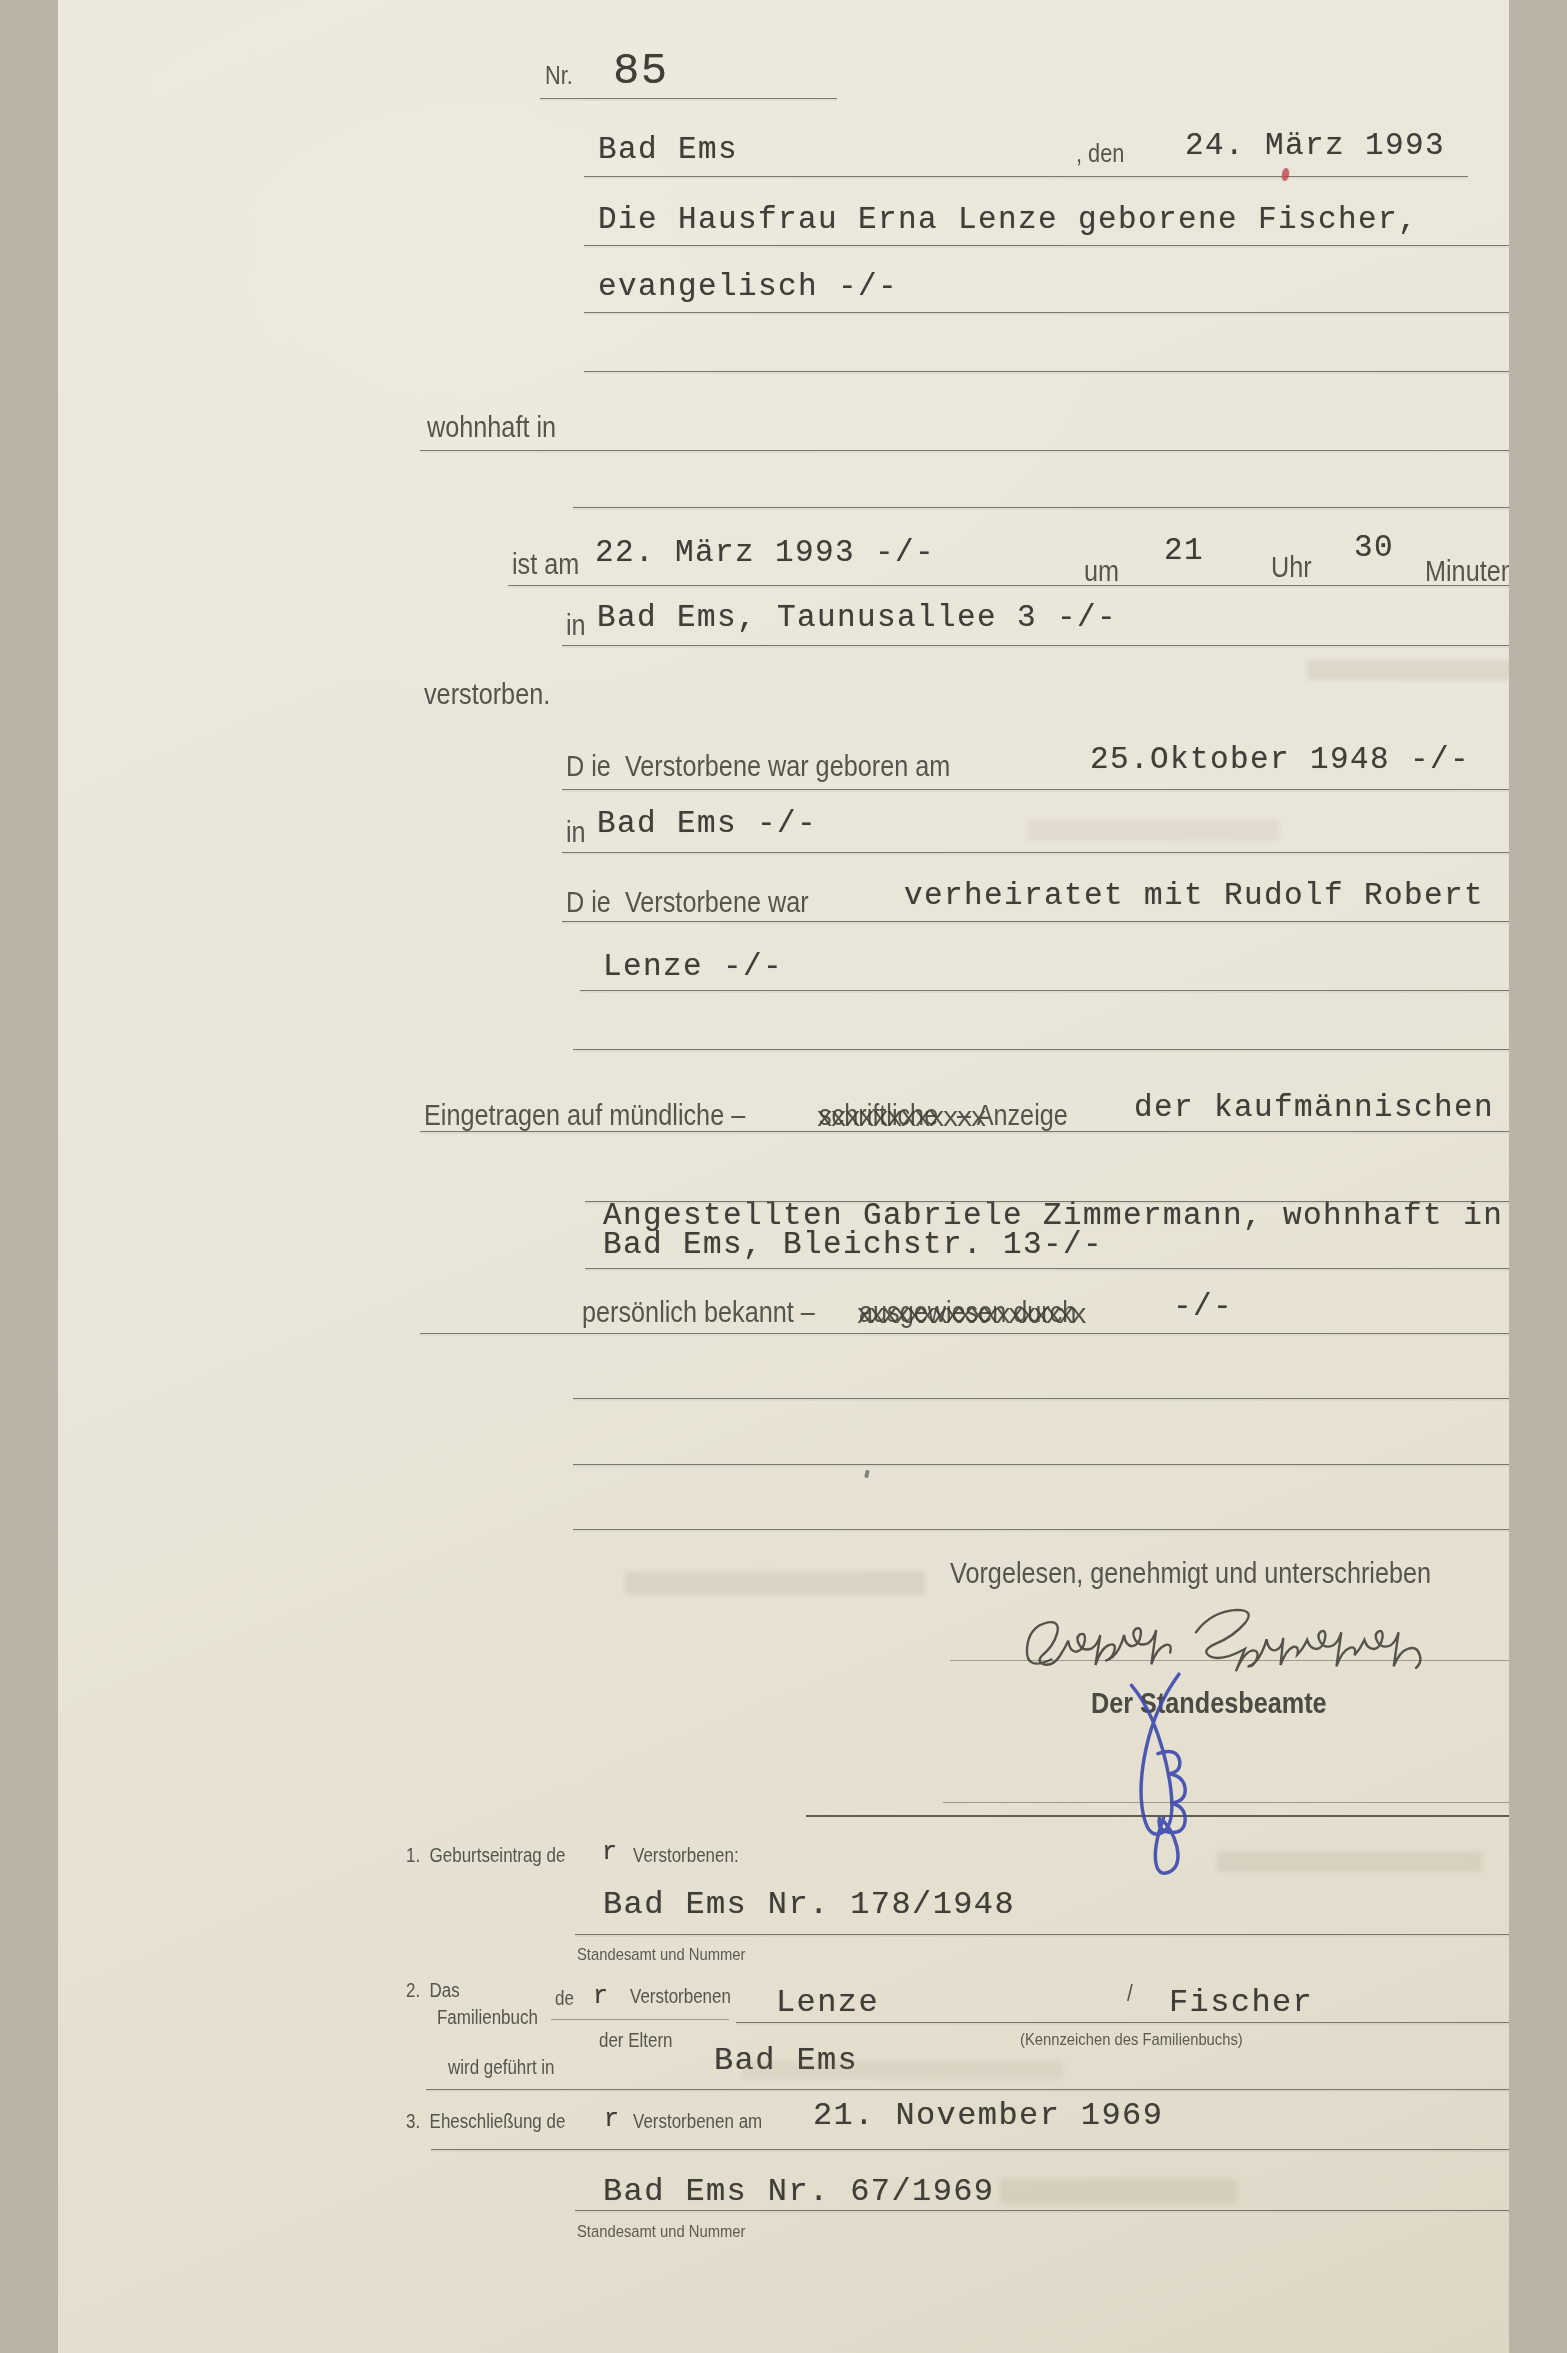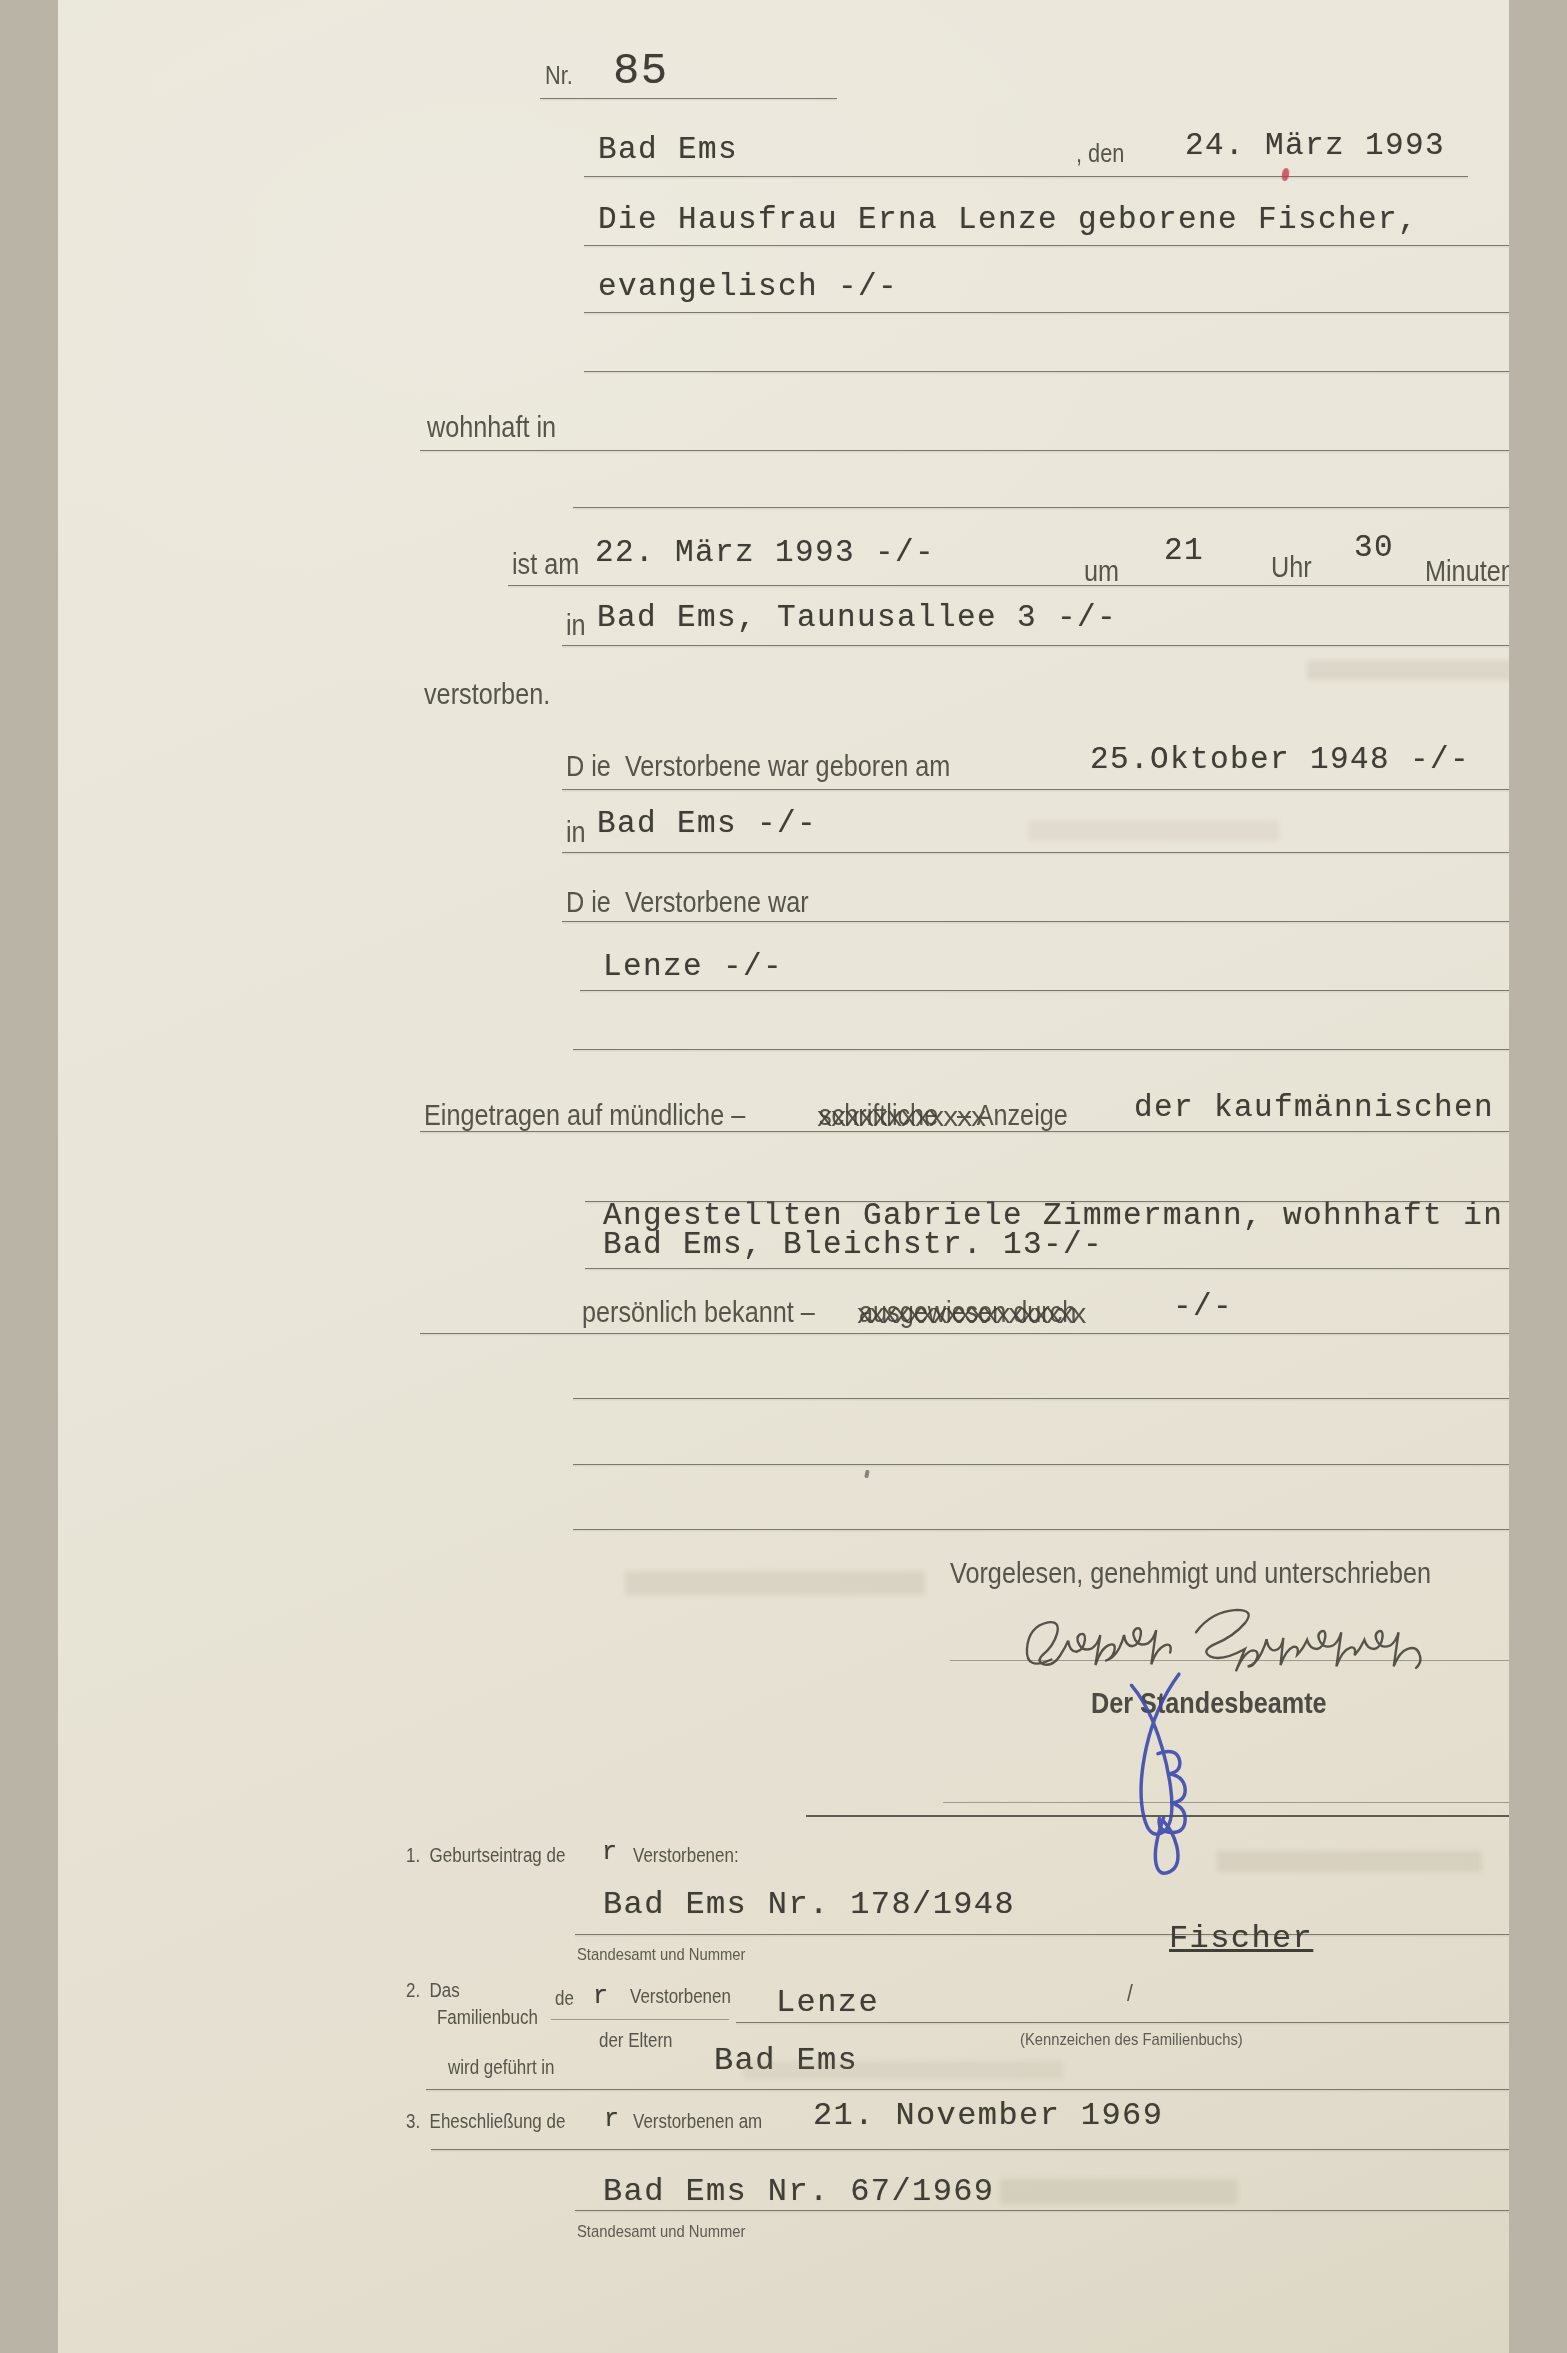--- a/index.html
+++ b/index.html
@@ -108,20 +108,21 @@
   <span class="printed" style="left:366px;top:680px;">verstorben.</span>
 
   <span class="printed" style="left:508px;top:752px;">D ie  Verstorbene war geboren am</span>
   <span class="typed" style="left:1032px;top:744px;">25.Oktober 1948 -/-</span>
   <div class="rule" style="left:504px;top:789px;width:976px;"></div>
   <span class="printed" style="left:508px;top:818px;">in</span>
   <span class="typed" style="left:539px;top:808px;">Bad Ems -/-</span>
   <div class="rule" style="left:504px;top:852px;width:976px;"></div>
 
   <span class="printed" style="left:508px;top:888px;">D ie  Verstorbene war</span>
+  <span class="typed" style="left:846px;top:880px;">verheiratet mit Rudolf Robert</span>
   <div class="rule" style="left:504px;top:921px;width:976px;"></div>
   <span class="typed" style="left:545px;top:951px;">Lenze -/-</span>
   <div class="rule" style="left:522px;top:990px;width:958px;"></div>
   <div class="rule" style="left:515px;top:1049px;width:965px;"></div>
 
   <span class="printed" style="left:366px;top:1101px;">Eingetragen auf mündliche –</span>
   <span class="struck" style="left:761px;top:1101px;">
     <span class="printed-inline">schriftliche</span>
     <span class="strike-overlay ov1">xxxxxxxxxxxx</span>
   </span>
@@ -185,21 +186,21 @@
   <span class="printed p28" style="left:348px;top:1981px;">2.  Das</span>
   <span class="printed p28" style="left:379px;top:2008px;">Familienbuch</span>
   <span class="printed p28" style="left:497px;top:1989px;">de</span>
   <span class="typed t36" style="left:535px;top:1984px;">r</span>
   <span class="printed p28" style="left:572px;top:1987px;">Verstorbenen</span>
   <div class="rule thin" style="left:493px;top:2019px;width:178px;"></div>
   <span class="printed p28" style="left:541px;top:2031px;">der Eltern</span>
   <span class="typed t46" style="left:718px;top:1987px;">Lenze</span>
   <div class="rule" style="left:678px;top:2022px;width:801px;"></div>
   <span class="printed p34" style="left:1069px;top:1981px;">/</span>
-  <span class="typed t46" style="left:1111px;top:1923px;text-decoration:underline;">Fischer</span>
+  <span class="typed t46" style="left:1111px;top:1987px;">Fischer</span>
   <span class="printed p24" style="left:962px;top:2031px;">(Kennzeichen des Familienbuchs)</span>
   <span class="printed p28" style="left:390px;top:2058px;">wird geführt in</span>
   <span class="typed t46" style="left:656px;top:2045px;">Bad Ems</span>
   <div class="rule" style="left:368px;top:2089px;width:1112px;"></div>
 
   <span class="printed p28" style="left:348px;top:2112px;">3.  Eheschließung de</span>
   <span class="typed t36" style="left:546px;top:2107px;">r</span>
   <span class="printed p28" style="left:575px;top:2112px;">Verstorbenen am</span>
   <span class="typed t46" style="left:755px;top:2100px;">21. November 1969</span>
   <div class="rule" style="left:373px;top:2149px;width:1107px;"></div>

